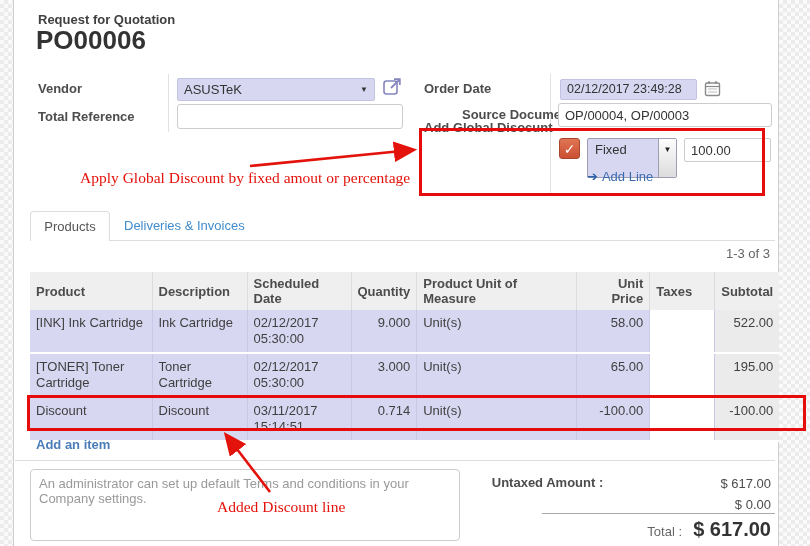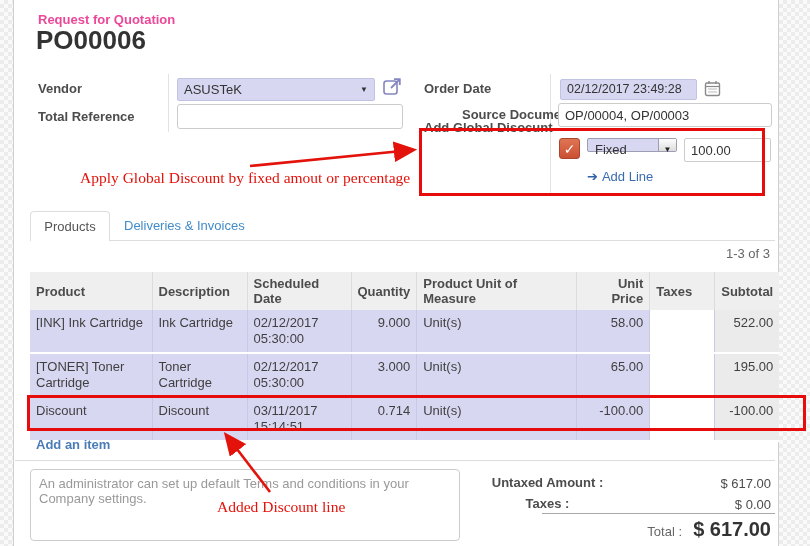--- a/index.html
+++ b/index.html
@@ -11,21 +11,21 @@
   }
   .checker {
     position:absolute; top:0; height:546px;
     background:conic-gradient(#ececec 25%, #fafafa 0 50%, #ececec 0 75%, #fafafa 0) 0 0 / 8px 8px;
   }
   #checker-left { left:0; width:14px; border-right:1px solid #cfcfcf; }
   #checker-right { left:778px; width:32px; border-left:1px solid #cfcfcf; }
 
   .abs { position:absolute; }
   .lbl { font-weight:bold; color:#4c4c4c; }
-  .doc-type { left:38px; top:12px; font-weight:bold; color:#ec4899; font-size:13px; }
+  .doc-type { left:38px; top:12px; font-weight:bold; color:#404040; font-size:13px; }
   .doc-number { left:36px; top:25px; font-weight:bold; color:#333; font-size:26px; }
 
   .vsep { position:absolute; width:1px; background:#e2e2e2; }
 
   .field-lavender {
     background:#d8d7f2; border:1px solid #c2c2e2; border-radius:2px;
     color:#333; line-height:21px; padding:0 6px; overflow:hidden; white-space:nowrap;
   }
   .input-plain {
     background:#fff; border:1px solid #ccc; border-radius:3px;
@@ -133,21 +133,21 @@
       <path d="M4 9 H13 M4 12 H13" stroke="#bbb" stroke-width="1"></path>
     </svg>
   </span>
   <div class="abs lbl" style="left:424px; top:107px;margin-left:38px;">Source Document</div>
   <input class="abs input-plain" style="left: 558px; top: 103px; width: 214px; height: 24px;" value="OP/00004, OP/00003">
 
   <div class="abs lbl" style="left:424px; top:120px;">Add Global Disocunt</div>
   <div class="checkbox" style="left:559px; top:138px;">
     <span>✓</span>
   </div>
-  <div class="abs combo" style="left:587px; top:138px; width:90px; height:14px;">
+  <div class="abs combo" style="left:587px; top:138px; width:90px; height:40px;">
     <span class="combo-txt">Fixed</span>
     <span class="combo-btn">▼</span>
   </div>
   <input class="abs input-plain" style="left: 684px; top: 138px; width: 87px; height: 24px; border-radius: 2px;" value="100.00">
   <div class="abs addline" style="left:587px; top:169px;">
     <span class="arr">➔</span><span>Add Line</span>
   </div>
 
   <div class="red-box" style="left:419px; top:128px; width:346px; height:68px;"></div>
 
@@ -221,21 +221,20 @@
   <div class="add-item">Add an item</div>
 
   <div class="sheet-line"></div>
 
   <textarea class="notes" placeholder="An administrator can set up default Terms and conditions in your Company settings." style=""></textarea>
 
   <div class="annotation" style="left:217px; top:498px;">Added Discount line</div>
 
   <div class="tot-lbl" style="left:450px; top:475px; width:195px;">Untaxed Amount :</div>
   <div class="tot-val" style="left:660px; top:476px; width:111px;">$ 617.00</div>
-  <div class="tot-lbl" style="left:450px; top:496px; width:195px;">Taxes :</div>
   <div class="tot-val" style="left:660px; top:497px; width:111px;">$ 0.00</div>
   <div class="tot-sep"></div>
   <div class="total-label">Total :</div>
   <div class="total-value">$ 617.00</div>
 
   <svg id="arrow-overlay" width="810" height="546">
     <defs>
       <marker id="ah" markerWidth="9" markerHeight="8" refX="7" refY="4" orient="auto">
         <path d="M0,0 L9,4 L0,8 Z" fill="#e3120b"></path>
       </marker>

